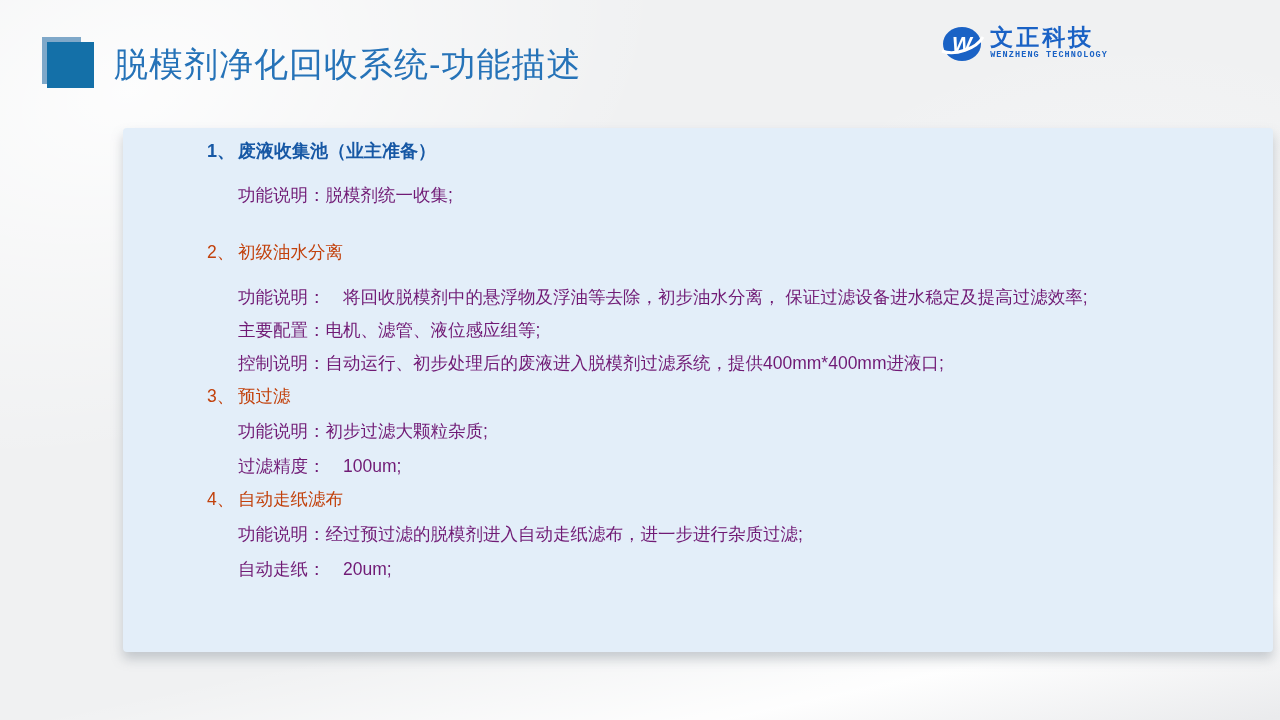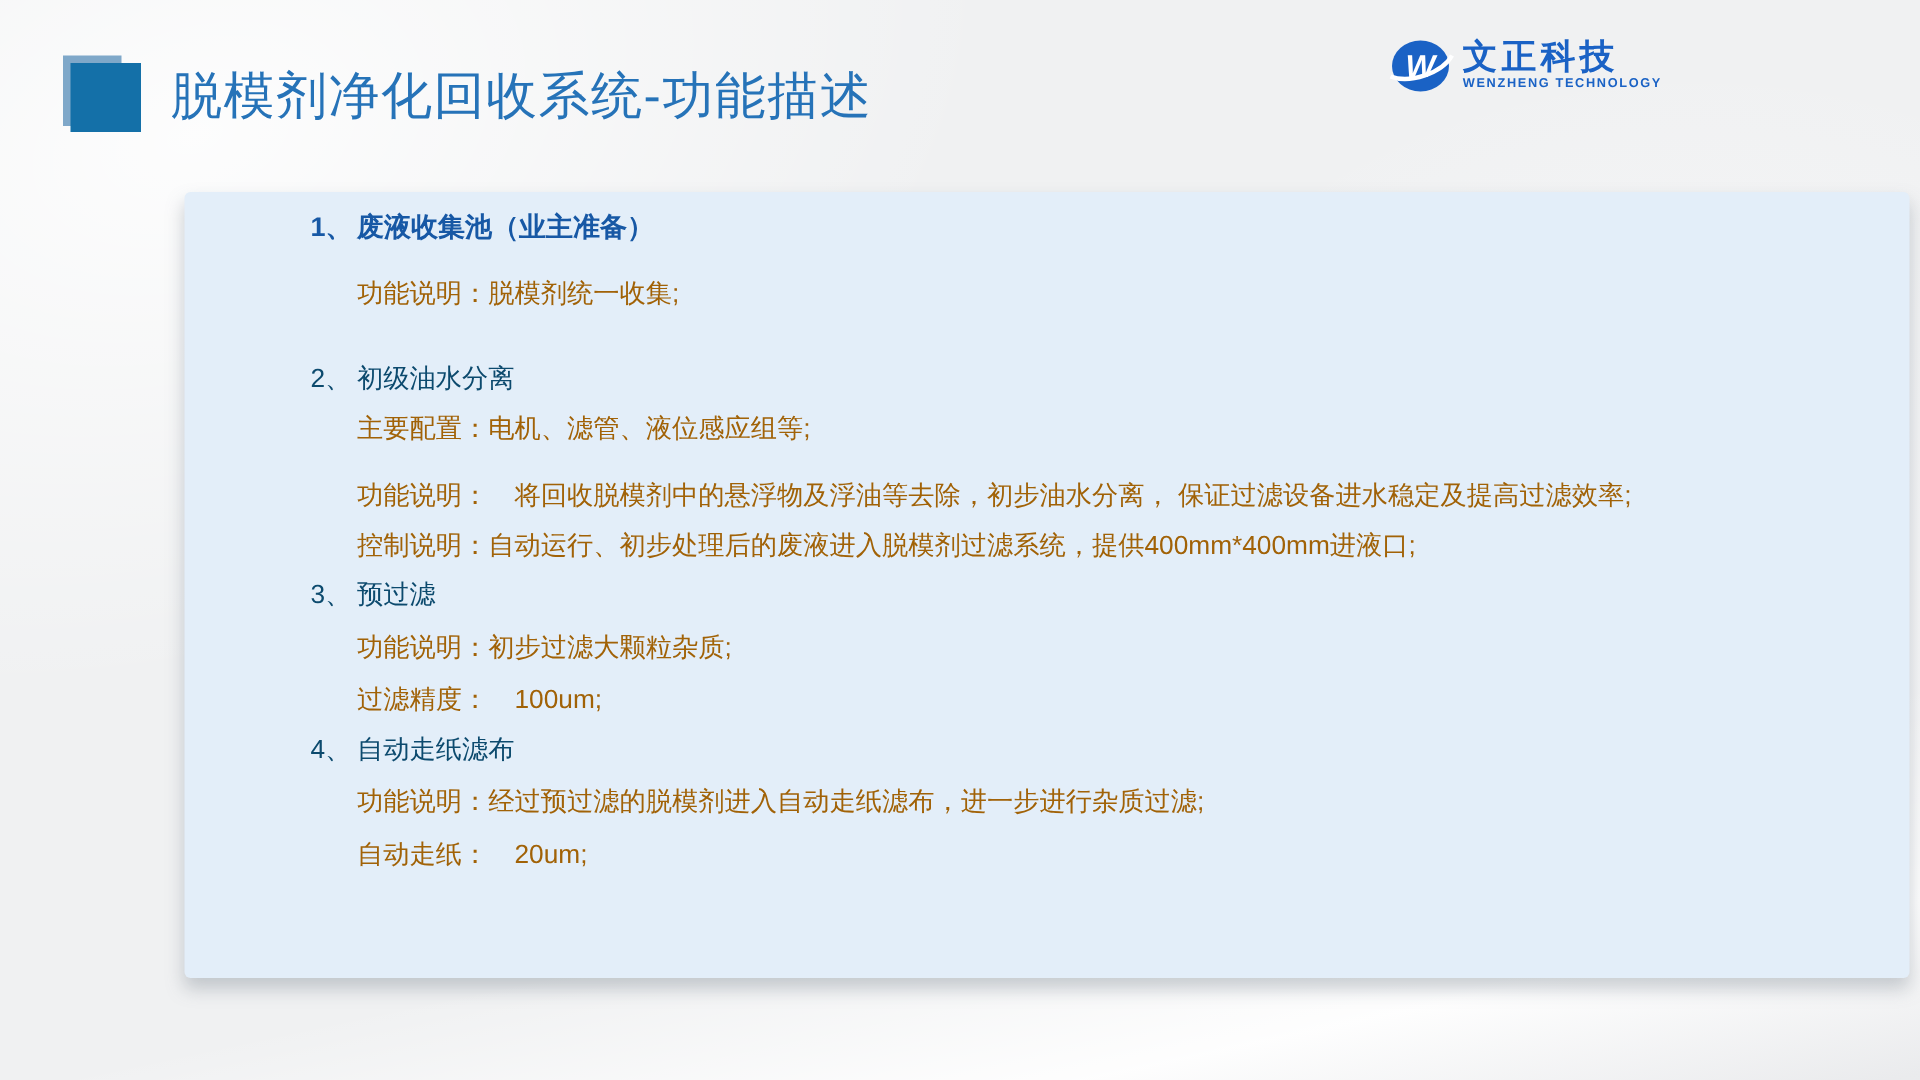--- a/index.html
+++ b/index.html
@@ -35,34 +35,34 @@
     position:absolute;left:114px;top:44px;
     font-family:"DejaVu Serif","Liberation Serif",serif;
     font-size:34px;line-height:40px;color:#2673b8;letter-spacing:1px;font-weight:500;
     white-space:nowrap;
   }
   
   .logo{position:absolute;right:28px;top:24px;display:flex;align-items:flex-start;}
   .logo-mark{width:46px;height:42px;margin-right:4px;}
   .logo-text{display:flex;flex-direction:column;align-items:flex-start;justify-content:flex-end;}
   .logo-cn{font-size:23px;font-weight:bold;color:#1a62c5;letter-spacing:3px;line-height:26px;white-space:nowrap;}
-  .logo-en{font-size:8.5px;font-weight:bold;color:#1a62c5;letter-spacing:1.1px;line-height:11px;white-space:nowrap;}
+  .logo-en{font-size:8.5px;font-weight:bold;color:#1a62c5;letter-spacing:1.1px;line-height:11px;white-space:nowrap;font-family:Liberation Mono, monospace;}
 
   
   .panel{
     position:absolute;left:123px;top:128px;width:1150px;height:524px;
     background:#e3eef9;border-radius:4px;
     box-shadow:0 7px 12px rgba(110,120,132,0.35);
     padding-top:7px;box-sizing:border-box;
   }
-  .row{height:33px;line-height:33px;white-space:nowrap;font-size:17.5px;color:#a16207;}
+  .row{height:33px;line-height:33px;white-space:nowrap;font-size:17.5px;color:#701a75;}
   .s-head{padding-left:84px;}
   .s-head .num{display:inline-block;min-width:31px;}
   .s-head-1{color:#1758a5;font-weight:bold;font-size:18px;}
-  .s-head-n{color:#0c4a6e;font-weight:normal;}
+  .s-head-n{color:#c2410c;font-weight:normal;}
   .s-line{padding-left:115px;}
   .gap-a{margin-top:11px;}   
   .gap-b{margin-top:24px;}   
   .gap-c{margin-top:12px;}   
   .gap-d{margin-top:2px;}    
 </style>
 </head>
 <body>
 
 <div class="bg">
@@ -94,22 +94,22 @@
 <div class="panel">
 
   <div class="row s-head s-head-1">
     <span class="num">1、</span><span>废液收集池（业主准备）</span>
   </div>
   <div class="row s-line gap-a">功能说明：脱模剂统一收集;</div>
 
   <div class="row s-head s-head-n gap-b">
     <span class="num">2、</span><span>初级油水分离</span>
   </div>
+  <div class="row s-line gap-c">功能说明：　将回收脱模剂中的悬浮物及浮油等去除，初步油水分离， 保证过滤设备进水稳定及提高过滤效率;</div>
   <div class="row s-line">主要配置：电机、滤管、液位感应组等;</div>
-  <div class="row s-line gap-c">功能说明：　将回收脱模剂中的悬浮物及浮油等去除，初步油水分离， 保证过滤设备进水稳定及提高过滤效率;</div>
   <div class="row s-line">控制说明：自动运行、初步处理后的废液进入脱模剂过滤系统，提供400mm*400mm进液口;</div>
 
   <div class="row s-head s-head-n">
     <span class="num">3、</span><span>预过滤</span>
   </div>
   <div class="row s-line gap-d">功能说明：初步过滤大颗粒杂质;</div>
   <div class="row s-line gap-d">过滤精度：　100um;</div>
 
   <div class="row s-head s-head-n">
     <span class="num">4、</span><span>自动走纸滤布</span>

